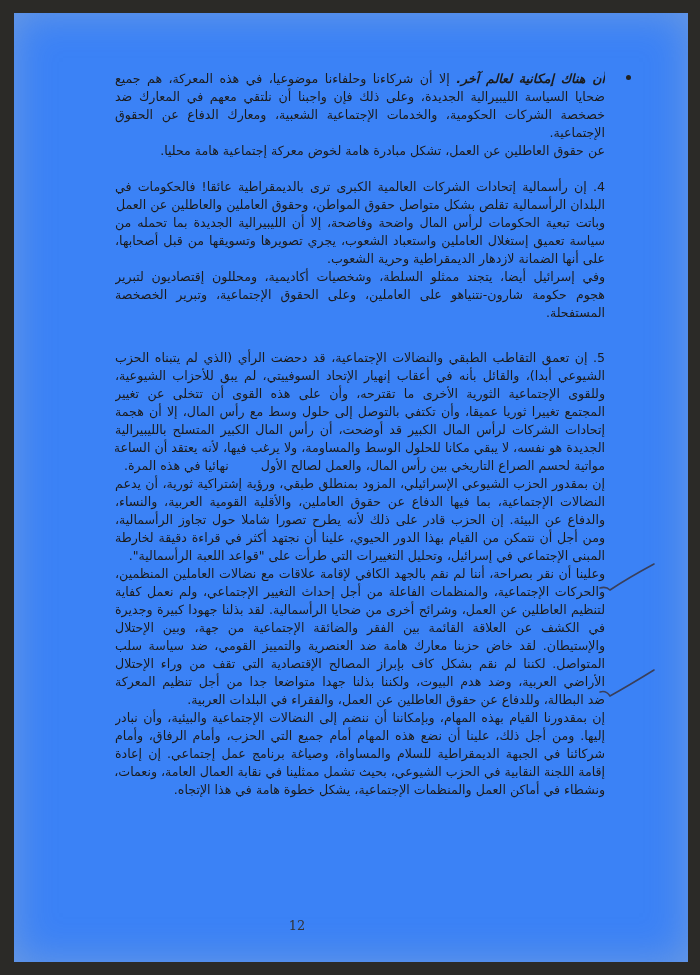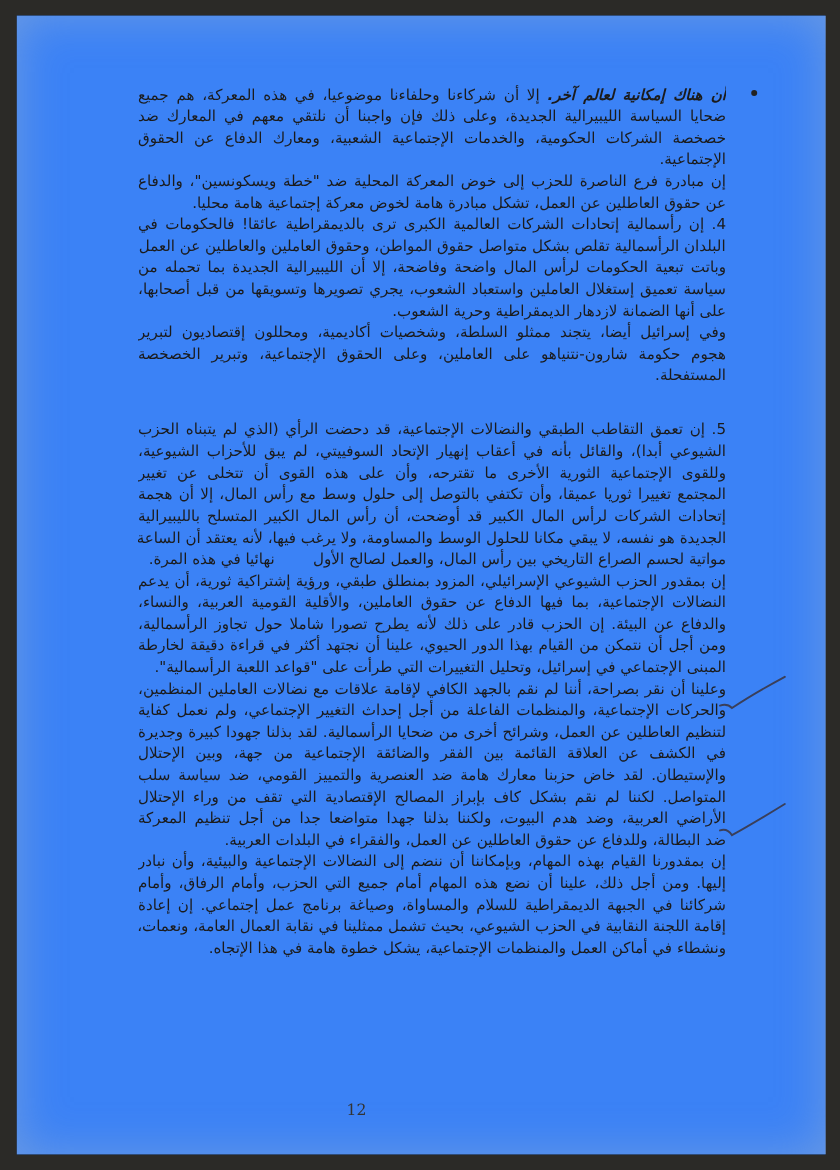--- a/index.html
+++ b/index.html
@@ -35,20 +35,21 @@
     text-align-last: right;
     font-family: "DejaVu Sans", sans-serif;
     font-size: 12.6px;
     line-height: 18px;
     color: #1b1b1b;
   }
   .para {
     margin: 0;
   }
   .para + .para.gap {
+    margin-top: 18px;
   }
   .line {
     display: block;
     white-space: nowrap;
     overflow: hidden;
     text-align: justify;
     text-align-last: justify;
   }
   .line.last {
     text-align-last: right;
@@ -88,21 +89,20 @@
 
     <div class="bullet"></div>
 
     <div class="text-block" id="text-block">
 
       <div class="para">
         <span class="line"><span class="emph">أن هناك إمكانية لعالم آخر.</span><span> إلا أن شركاءنا وحلفاءنا موضوعيا، في هذه المعركة، هم جميع</span></span>
         <span class="line">ضحايا السياسة الليبيرالية الجديدة، وعلى ذلك فإن واجبنا أن نلتقي معهم في المعارك ضد</span>
         <span class="line">خصخصة الشركات الحكومية، والخدمات الإجتماعية الشعبية، ومعارك الدفاع عن الحقوق</span>
         <span class="line last">الإجتماعية.</span>
-        <span class="line">إن مبادرة فرع الناصرة للحزب إلى خوض المعركة المحلية ضد "خطة ويسكونسين"، والدفاع</span>
         <span class="line last">عن حقوق العاطلين عن العمل، تشكل مبادرة هامة لخوض معركة إجتماعية هامة محليا.</span>
       </div>
 
       <div class="para gap">
         <span class="line">4.  إن رأسمالية إتحادات الشركات العالمية الكبرى ترى بالديمقراطية عائقا! فالحكومات في</span>
         <span class="line">البلدان الرأسمالية تقلص بشكل متواصل حقوق المواطن، وحقوق العاملين والعاطلين عن العمل،</span>
         <span class="line">وباتت تبعية الحكومات لرأس المال واضحة وفاضحة، إلا أن الليبيرالية الجديدة بما تحمله من</span>
         <span class="line">سياسة تعميق إستغلال العاملين واستعباد الشعوب، يجري تصويرها وتسويقها من قبل أصحابها،</span>
         <span class="line last">على أنها الضمانة لازدهار الديمقراطية وحرية الشعوب.</span>
         <span class="line">وفي إسرائيل أيضا، يتجند ممثلو السلطة، وشخصيات أكاديمية، ومحللون إقتصاديون لتبرير</span>

